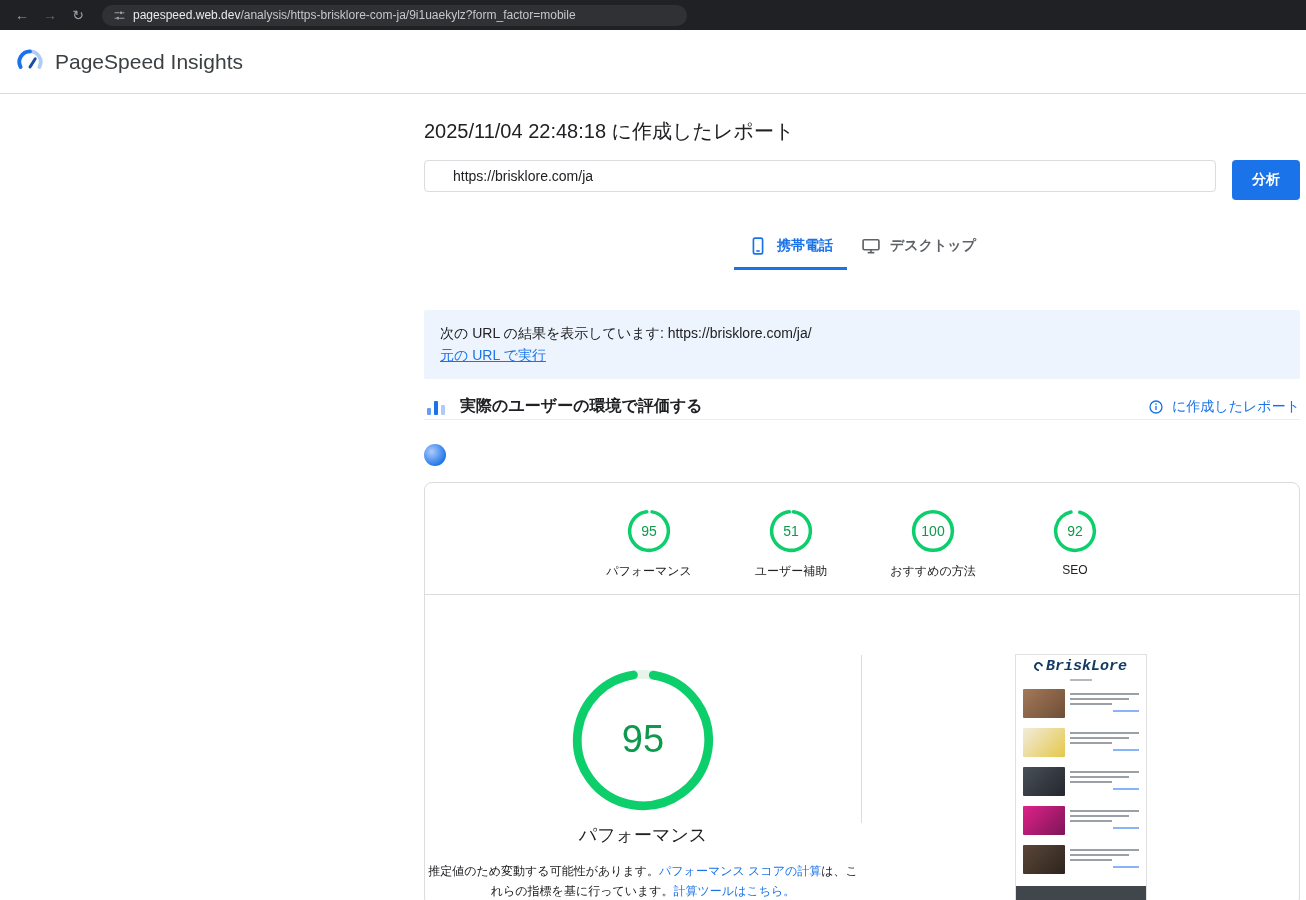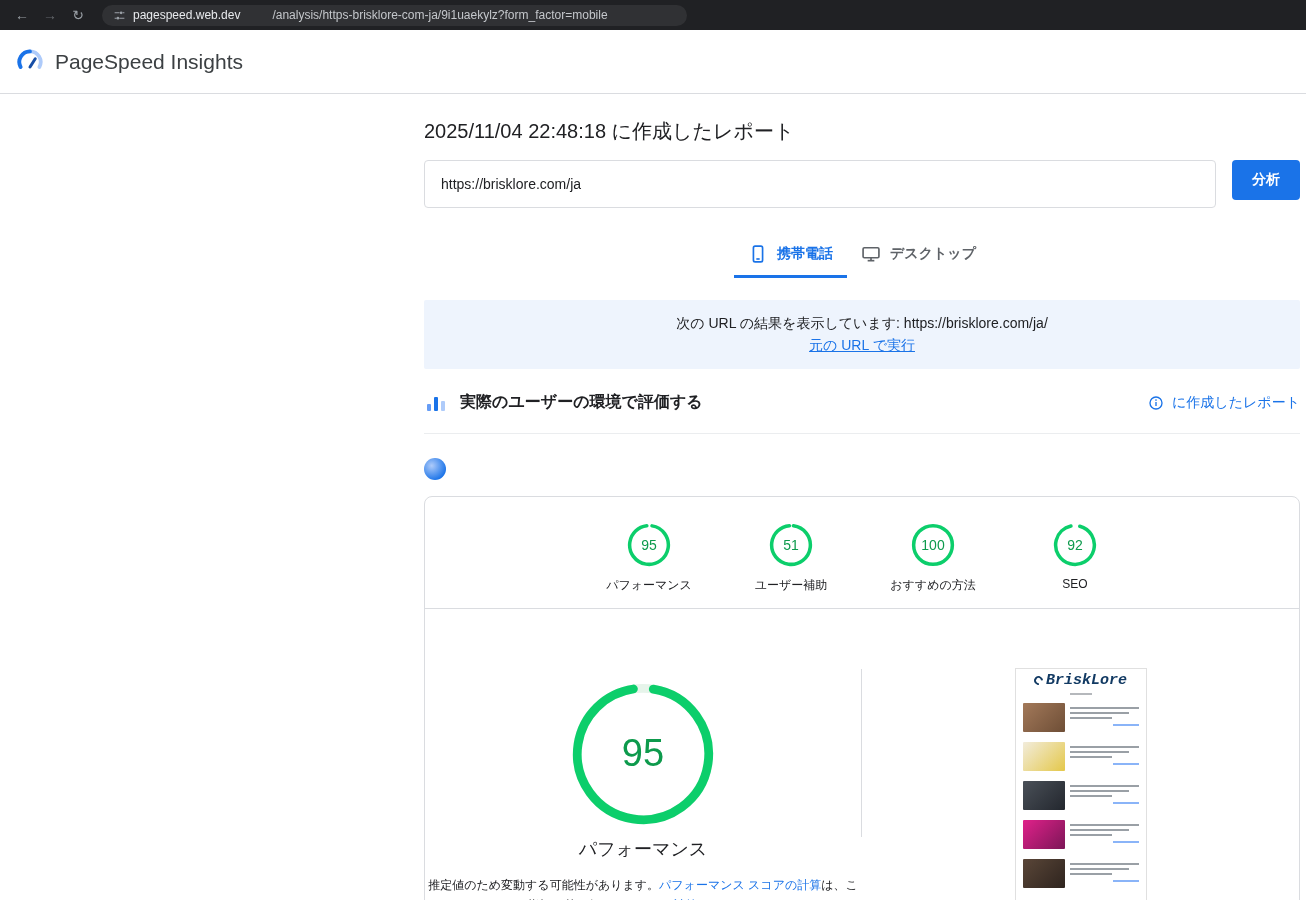--- a/index.html
+++ b/index.html
@@ -9,40 +9,40 @@
     font-family: "Liberation Sans", "DejaVu Sans", sans-serif;
   }
   
   .browser-bar { height: 30px; background: #202124; display: flex; align-items: center; gap: 4px; padding: 0 10px; }
   .nav-btn { width: 24px; text-align: center; font-size: 14px; color: #9aa0a6; cursor: pointer; }
   .nav-btn.fwd { color: #63676b; }
   .url-pill { margin-left: 8px; width: 585px; height: 21px; background: #303134; border-radius: 11px;
     display: flex; align-items: center; gap: 7px; padding: 0 11px; cursor: text; }
   .url-text { font-size: 12px; white-space: nowrap; overflow: hidden; }
   .url-domain { color: #e8eaed; }
-  .url-path { color: #c4c7cb; margin-left: 32px; }
+  .url-path { color: #c4c7cb; }
   
   .app-header { height: 64px; display: flex; align-items: center; gap: 10px; padding: 0 15px; border-bottom: 1px solid #dadce0; }
   .app-title { font-size: 21px; color: #3c4043; cursor: pointer; }
   
   .main { width: 876px; margin-left: 424px; }
   .report-title { font-size: 20px; font-weight: 400; margin: 24px 0 12px; }
   .url-row { display: flex; gap: 16px; margin-top: 15px; }
-  .url-input { flex: 1; height: 48px; border: 1px solid #dadce0; border-radius: 4px; padding: 0 16px;
+  .url-input { flex: 1; height: 32px; border: 1px solid #dadce0; border-radius: 4px; padding: 0 28px;
     font-size: 14px; color: #202124; font-family: inherit; }
   .analyze-btn { width: 68px; height: 40px; background: #1a73e8; color: #fff; border: none; border-radius: 4px;
     font-size: 14px; font-weight: 700; font-family: inherit; cursor: pointer; }
   .tabs { display: flex; justify-content: center; margin-top: 26px; }
   .tab { display: flex; align-items: center; gap: 9px; padding: 10px 14px 11px; font-size: 14px; font-weight: 700;
     color: #5f6368; border-bottom: 3px solid transparent; cursor: pointer; }
   .tab.active { color: #1a73e8; border-bottom-color: #1a73e8; }
-  .notice { margin-top: 22px; background: #eef4fd; padding: 12px 16px; font-size: 14px; line-height: 1.6; border-radius: 2px; text-align: center; }
+  .notice { margin-top: 40px; background: #eef4fd; padding: 12px 16px; font-size: 14px; line-height: 1.6; border-radius: 2px; }
   .notice-link { color: #1a73e8; text-decoration: underline; cursor: pointer; }
   .section-row { display: flex; align-items: center; justify-content: space-between; }
-  .section-row.field { margin-top: 22px; padding-bottom: 18px; border-bottom: 1px solid #ebedef; }
+  .section-row.field { margin-top: 16px; padding-bottom: 0; border-bottom: 1px solid #ebedef; }
   .section-row.lab { margin-top: 24px; }
   .section-left { display: flex; align-items: center; gap: 12px; }
   .section-title { font-size: 16px; font-weight: 700; }
   .no-data { display: flex; align-items: center; gap: 8px; color: #1a73e8; font-size: 14px; cursor: pointer; }
   .lab-icon { width: 22px; height: 22px; border-radius: 50%; display: inline-block;
     background: radial-gradient(circle at 35% 35%, #aecbfa, #1a73e8 75%); }
   
   .card { margin-top: 16px; border: 1px solid #dadce0; border-radius: 8px; padding-top: 26px; }
   .gauges-row { display: flex; justify-content: center; gap: 28px; }
   .mini-gauge { display: flex; flex-direction: column; align-items: center; width: 114px; cursor: pointer; }

